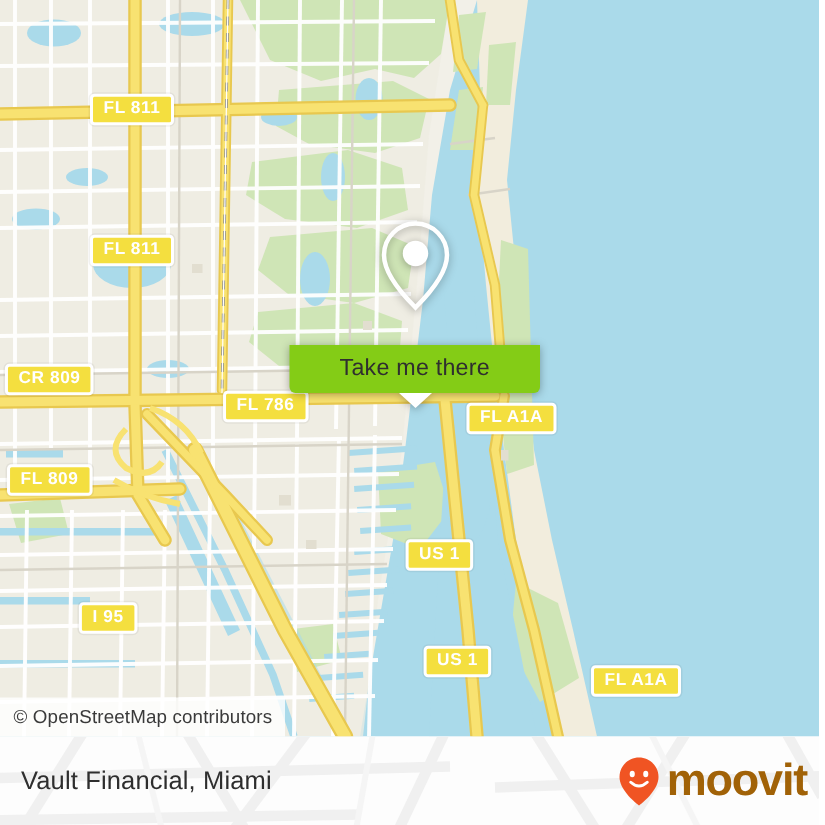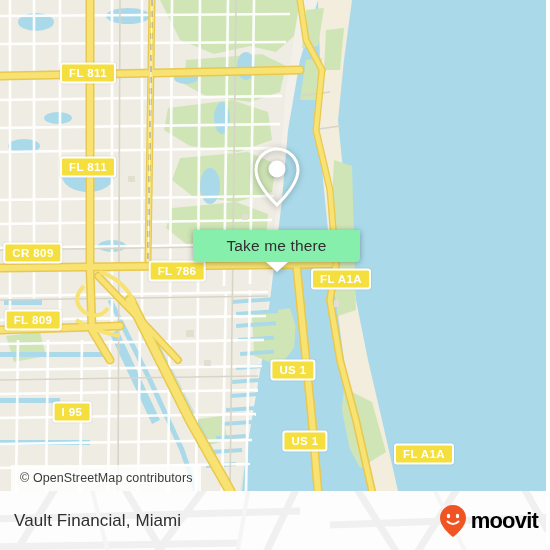--- a/index.html
+++ b/index.html
@@ -39,42 +39,41 @@
     height: 26px;
     padding: 0 8px 0 9px;
     display: flex;
     align-items: center;
     background: rgba(255,255,255,0.80);
     font-size: 12.5px;
     color: #3a3a3a;
     letter-spacing: 0.1px;
     white-space: nowrap;
     z-index: 40;
-    margin-left: 11px;
   }
 
   
   #popup {
     position: absolute;
     left: 193px;
     top: 124px;
     width: 167px;
     z-index: 50;
     filter: drop-shadow(0 1px 3px rgba(0,0,0,0.32));
   }
   #popup-head {
     height: 106px;
     border-radius: 4px 4px 0 0;
     display: flex;
     align-items: center;
     justify-content: center;
   }
   #popup-body {
     height: 32px;
-    background: #86efac;
+    background: #84cc16;
     border-radius: 0 0 4px 4px;
     display: flex;
     align-items: center;
     justify-content: center;
     position: relative;
   }
   #popup-label {
     font-size: 15.5px;
     color: #2f2f2f;
     letter-spacing: 0.15px;
@@ -120,23 +119,23 @@
   #brand {
     position: absolute;
     right: 12px;
     top: 0;
     height: 59px;
     display: flex;
     align-items: center;
     gap: 3px;
   }
   #brand-name {
-    font-size: 22px;
+    font-size: 30px;
     font-weight: bold;
-    color: #000000;
+    color: #a16207;
     letter-spacing: -0.8px;
     line-height: 1;
   }
 </style>
 </head>
 <body>
 
 <div id="app">
 
   <div id="map">

